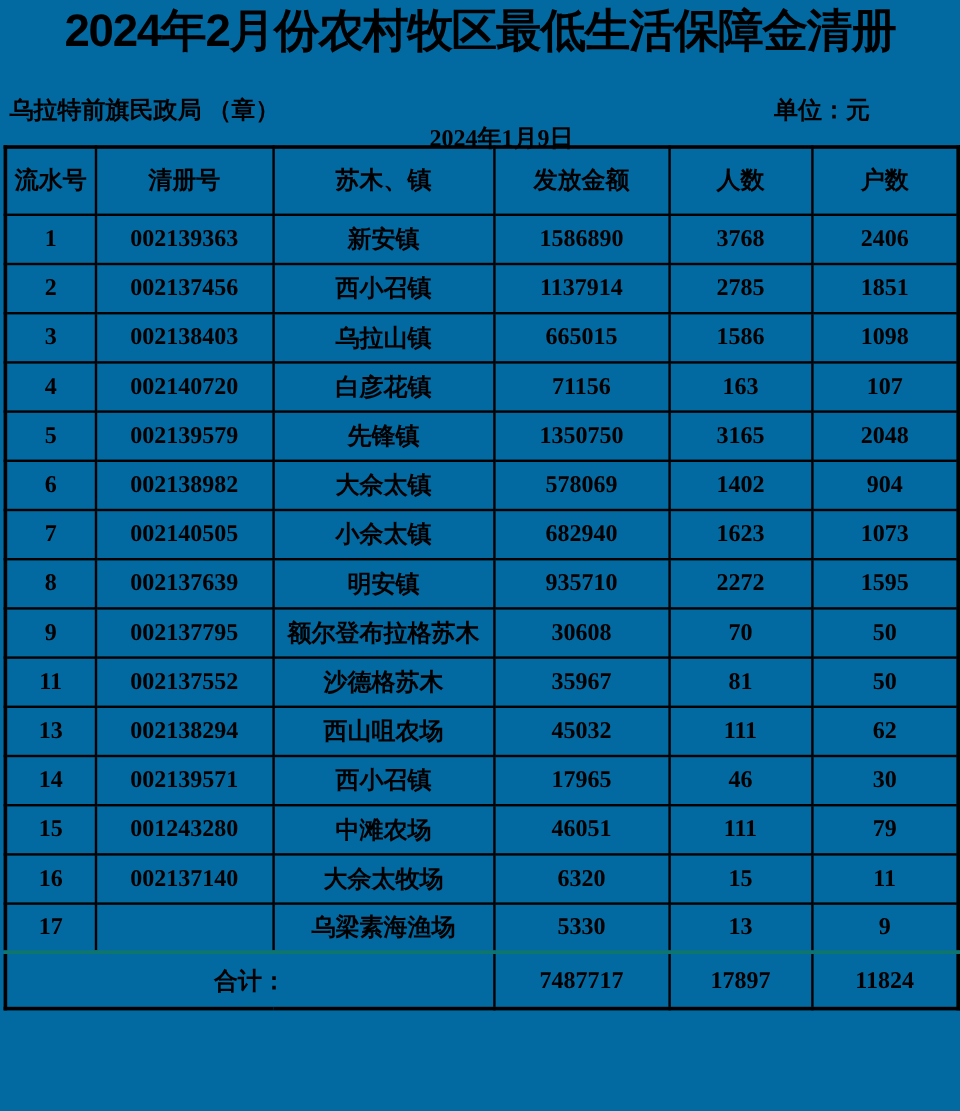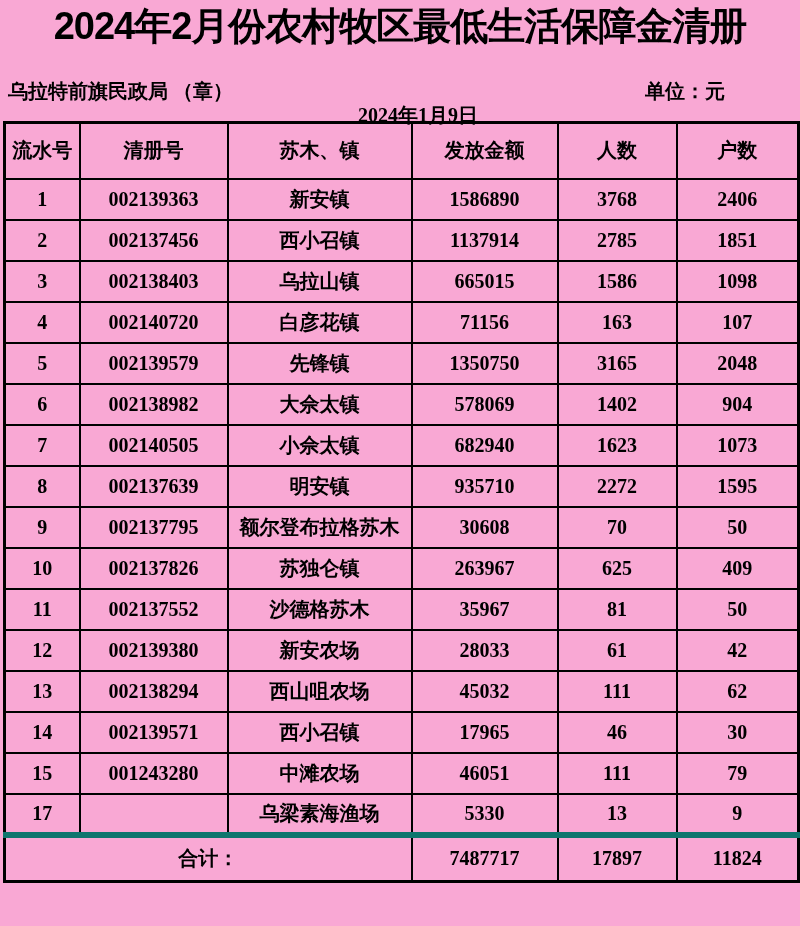--- a/index.html
+++ b/index.html
@@ -4,21 +4,21 @@
 <style>
   html, body {
     margin: 0;
     padding: 0;
     background: #ffffff;
   }
   .sheet {
     position: relative;
     width: 800px;
     height: 926px;
-    background: #f9a8d4;
+    background: #0369a1;
     font-family: "Liberation Serif", "DejaVu Serif", serif;
     color: #000000;
     overflow: hidden;
   }
   .title {
     position: absolute;
     top: 4px;
     left: 0;
     width: 800px;
     text-align: center;
@@ -61,21 +61,21 @@
     font-size: 20px;
     font-weight: bold;
     font-family: "Liberation Serif", "DejaVu Serif", serif;
     padding: 0;
     overflow: hidden;
     white-space: nowrap;
   }
   tr.header-row  { height: 56px; margin-top: 36px; }
   tr.data-row    { height: 41px; }
   tr.total-row   { height: 47px; }
-  tr.total-row td { border-top: 6px solid #0f766e; }
+  tr.total-row td { border-top: 3px solid #0f766e; }
   td.total-label-cell {
     text-align: right;
     padding-right: 10px;
   }
 </style>
 </head>
 <body>
 
 <div class="sheet">
 
@@ -174,44 +174,28 @@
         </tr>
         <tr class="data-row">
           <td>9</td>
           <td>002137795</td>
           <td>额尔登布拉格苏木</td>
           <td>30608</td>
           <td>70</td>
           <td>50</td>
         </tr>
         <tr class="data-row">
-          <td>10</td>
-          <td>002137826</td>
-          <td>苏独仑镇</td>
-          <td>263967</td>
-          <td>625</td>
-          <td>409</td>
-        </tr>
-        <tr class="data-row">
           <td>11</td>
           <td>002137552</td>
           <td>沙德格苏木</td>
           <td>35967</td>
           <td>81</td>
           <td>50</td>
         </tr>
         <tr class="data-row">
-          <td>12</td>
-          <td>002139380</td>
-          <td>新安农场</td>
-          <td>28033</td>
-          <td>61</td>
-          <td>42</td>
-        </tr>
-        <tr class="data-row">
           <td>13</td>
           <td>002138294</td>
           <td>西山咀农场</td>
           <td>45032</td>
           <td>111</td>
           <td>62</td>
         </tr>
         <tr class="data-row">
           <td>14</td>
           <td>002139571</td>
@@ -220,20 +204,28 @@
           <td>46</td>
           <td>30</td>
         </tr>
         <tr class="data-row">
           <td>15</td>
           <td>001243280</td>
           <td>中滩农场</td>
           <td>46051</td>
           <td>111</td>
           <td>79</td>
+        </tr>
+        <tr class="data-row">
+          <td>16</td>
+          <td>002137140</td>
+          <td>大佘太牧场</td>
+          <td>6320</td>
+          <td>15</td>
+          <td>11</td>
         </tr>
         <tr class="data-row">
           <td>17</td>
           <td></td>
           <td>乌梁素海渔场</td>
           <td>5330</td>
           <td>13</td>
           <td>9</td>
         </tr>
       </tbody>

